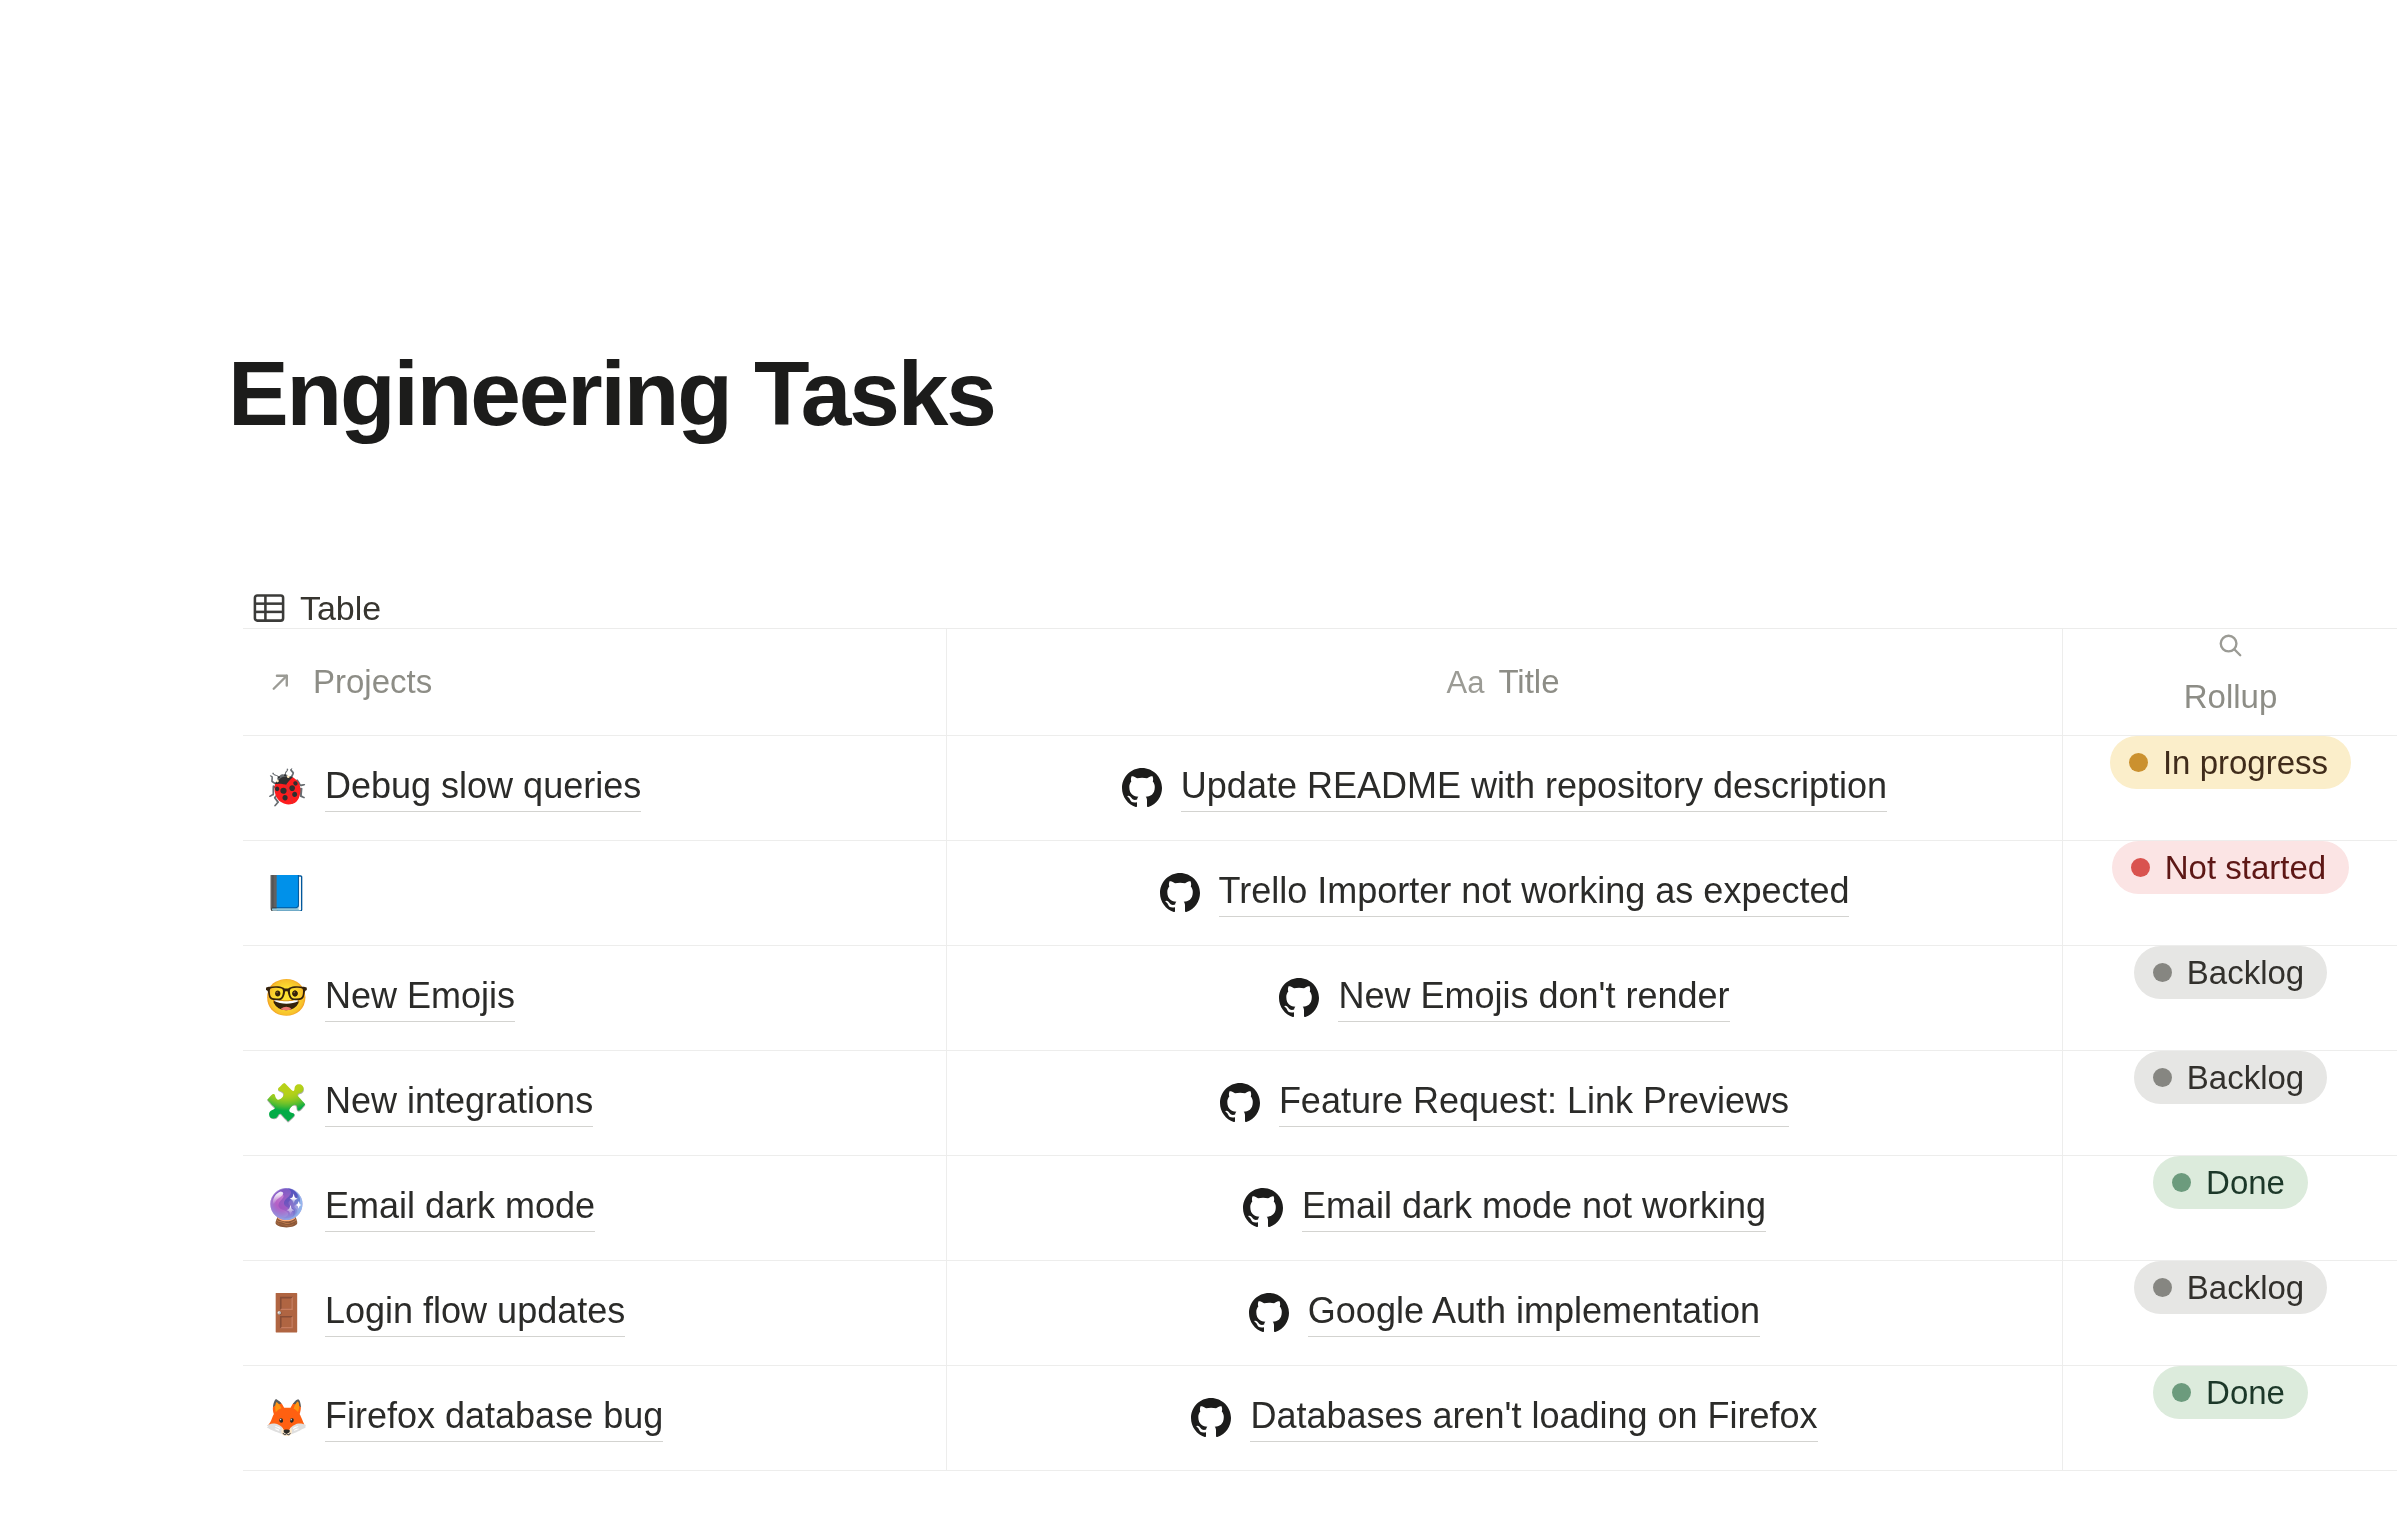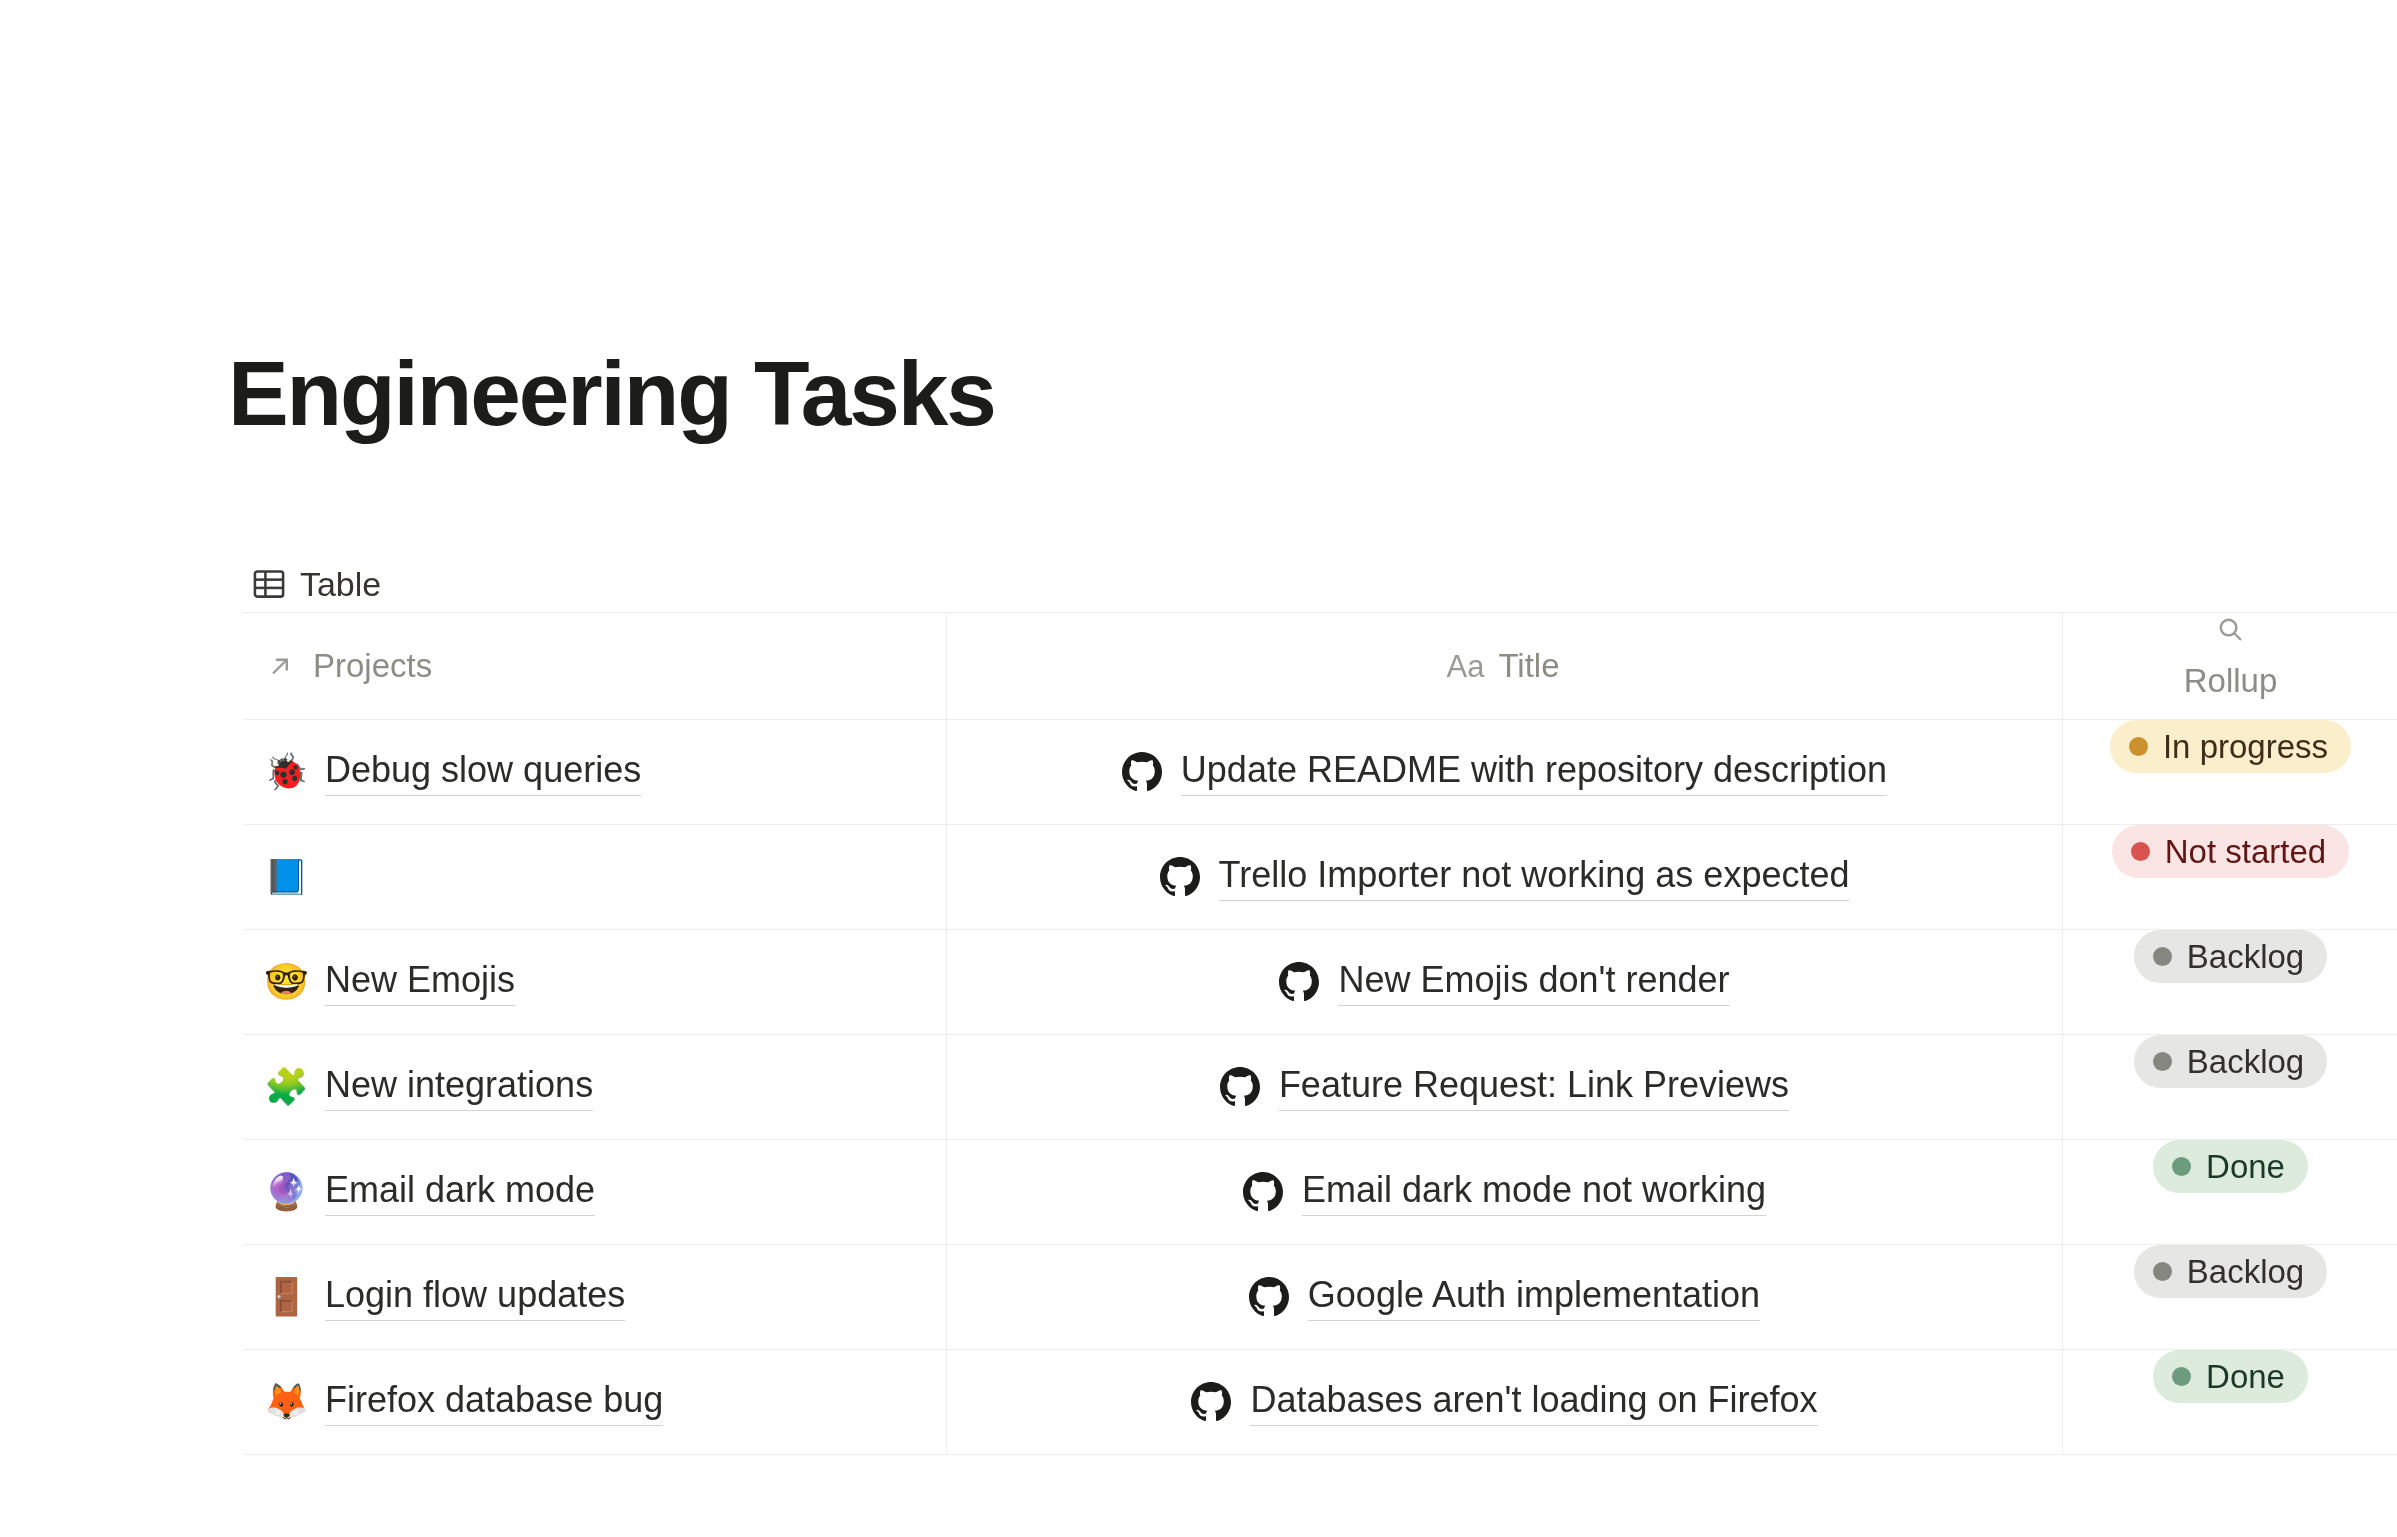--- a/index.html
+++ b/index.html
@@ -34,21 +34,21 @@
     font-weight: 700;
     letter-spacing: -2.1px;
     color: #1c1c1b;
     white-space: nowrap;
   }
 
   
   .view-tabs {
     position: absolute;
     left: 243px;
-    top: 522px;
+    top: 546px;
     display: flex;
     align-items: flex-end;
     height: 107px;
   }
   .view-tab {
     display: flex;
     align-items: center;
     gap: 13.3px;
     padding: 0 7.6px 27px 7.6px;
     cursor: pointer;
@@ -70,21 +70,21 @@
     height: 4.8px;
     background: #1f1f1e;
     border-radius: 1.9px;
   }
   .table-view-icon { width: 36px; height: 36px; display: block; }
 
   
   .db-table {
     position: absolute;
     left: 243px;
-    top: 612px;
+    top: 628px;
     width: 2154px;
     border-top: 1.9px solid #ececeb;
   }
   .db-row {
     display: flex;
     border-bottom: 1.9px solid #ededec;
     height: 105px;
     background: #fff;
   }
   .db-row.header-row {

